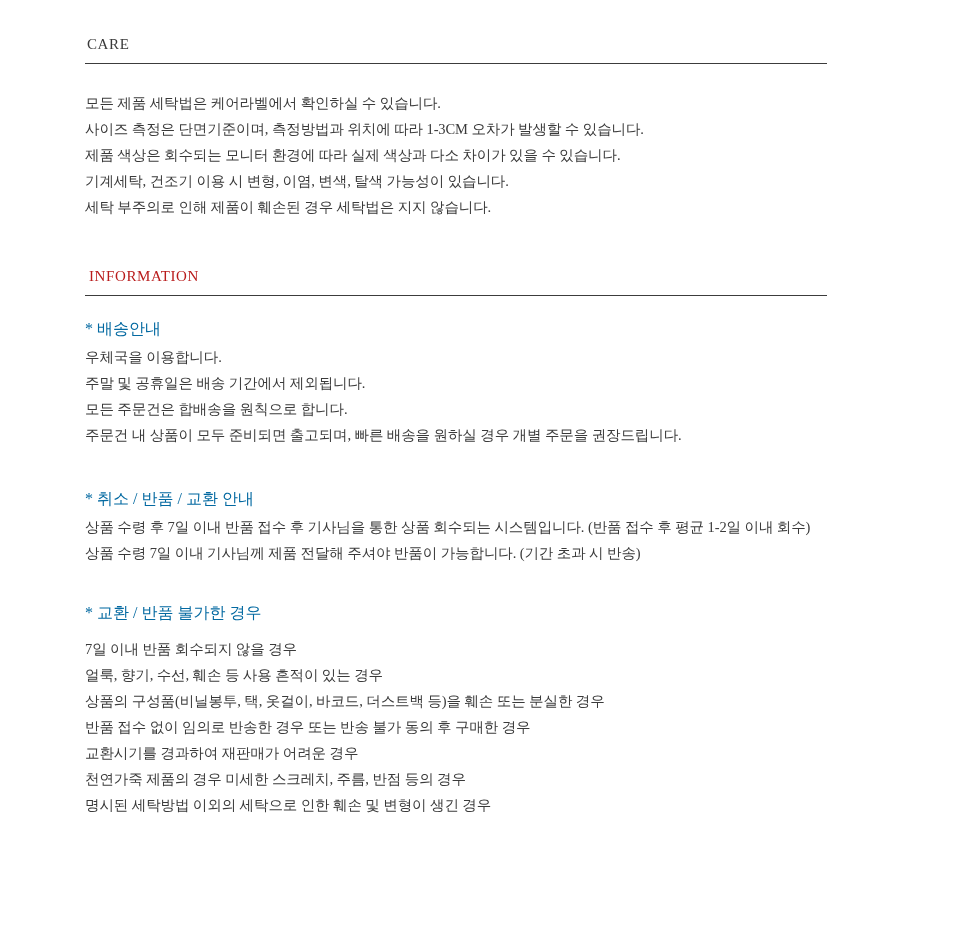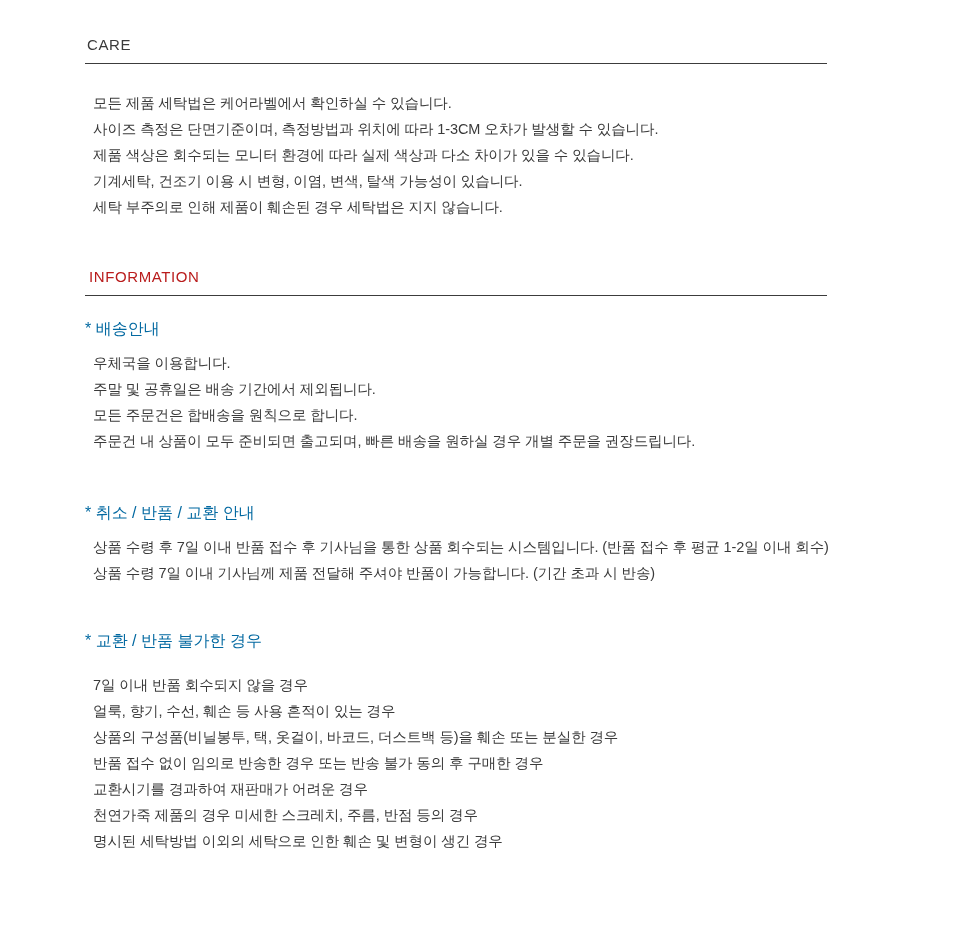--- a/index.html
+++ b/index.html
@@ -13,20 +13,21 @@
     font-family: "Liberation Sans", sans-serif;
     color: #333333;
     -webkit-font-smoothing: antialiased;
   }
   .page {
     position: relative;
     width: 960px;
     height: 926px;
     box-sizing: border-box;
     padding: 36px 130px 0 85px;
+    font-family: Liberation Serif, serif;
   }
   .section-heading {
     font-size: 15px;
     letter-spacing: 0.6px;
     color: #3a3a3a;
     font-weight: 400;
     padding-left: 2px;
     margin: 0;
   }
   .rule {
@@ -38,21 +39,21 @@
   .care-block {
     margin-top: 0;
   }
   .lead-line {
     font-size: 14.5px;
     color: #3a3a3a;
     margin: 22px 0 0 0;
     letter-spacing: 0.1px;
   }
   .para {
-    margin: 8px;
+    margin: 0;
     padding: 0;
     list-style: none;
   }
   .para li {
     font-size: 14.5px;
     line-height: 26px;
     color: #3a3a3a;
     letter-spacing: -0.1px;
     white-space: nowrap;
   }

